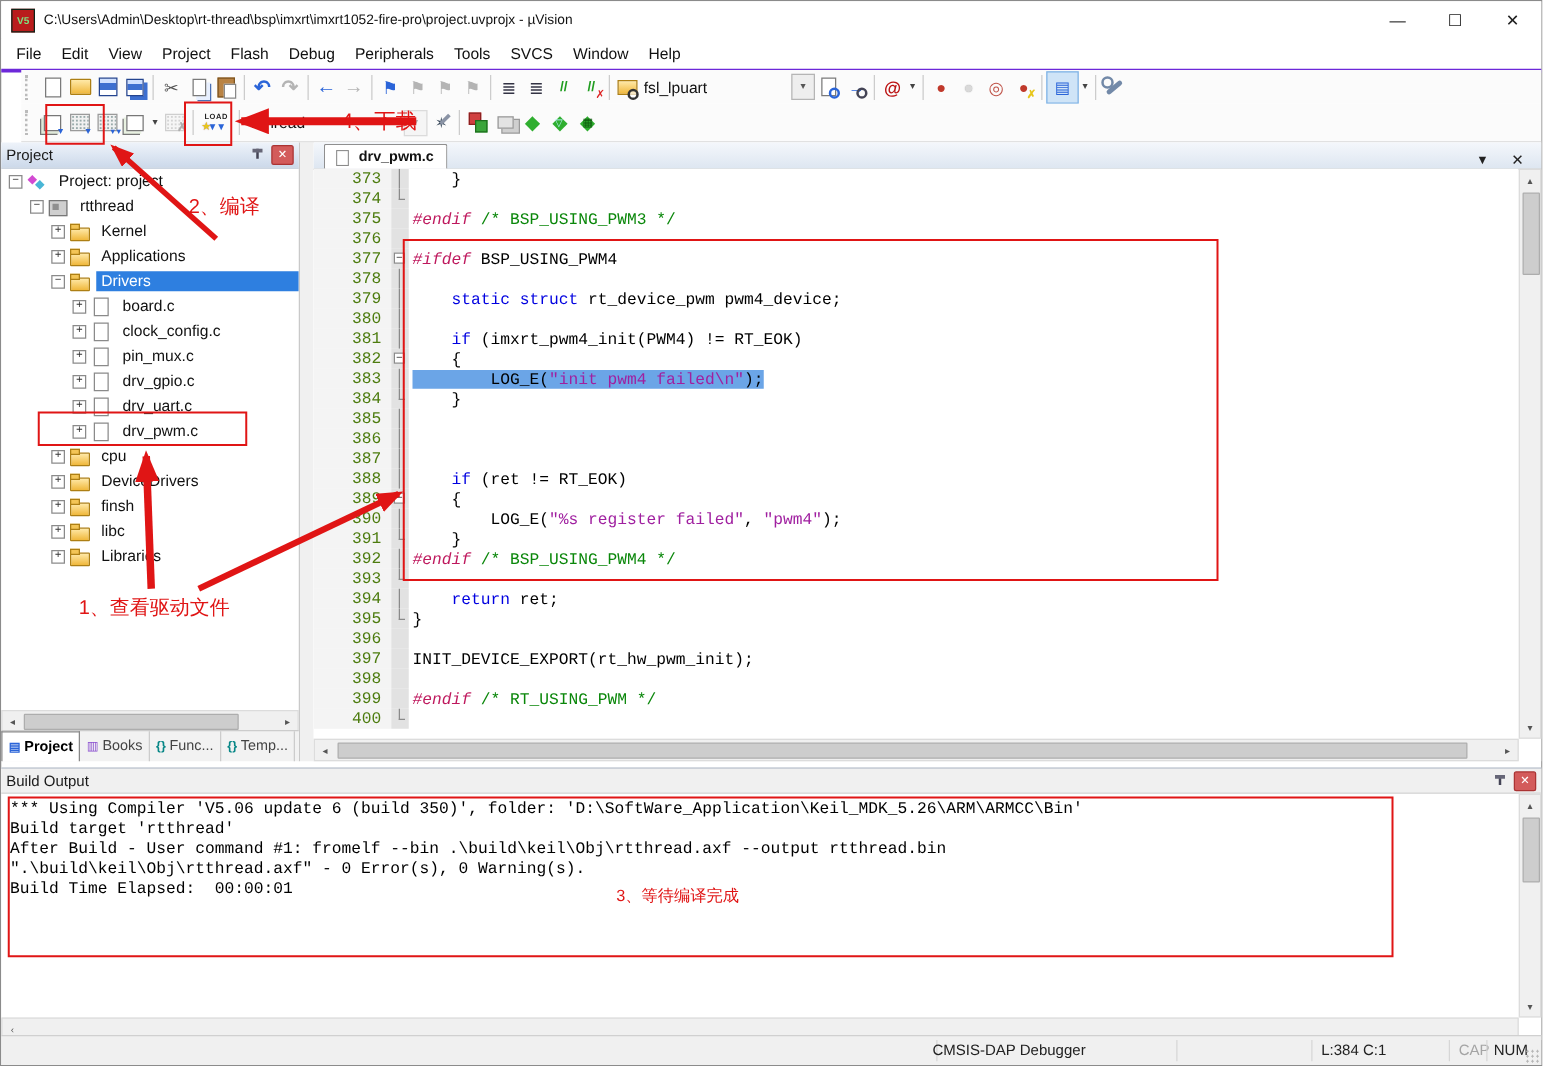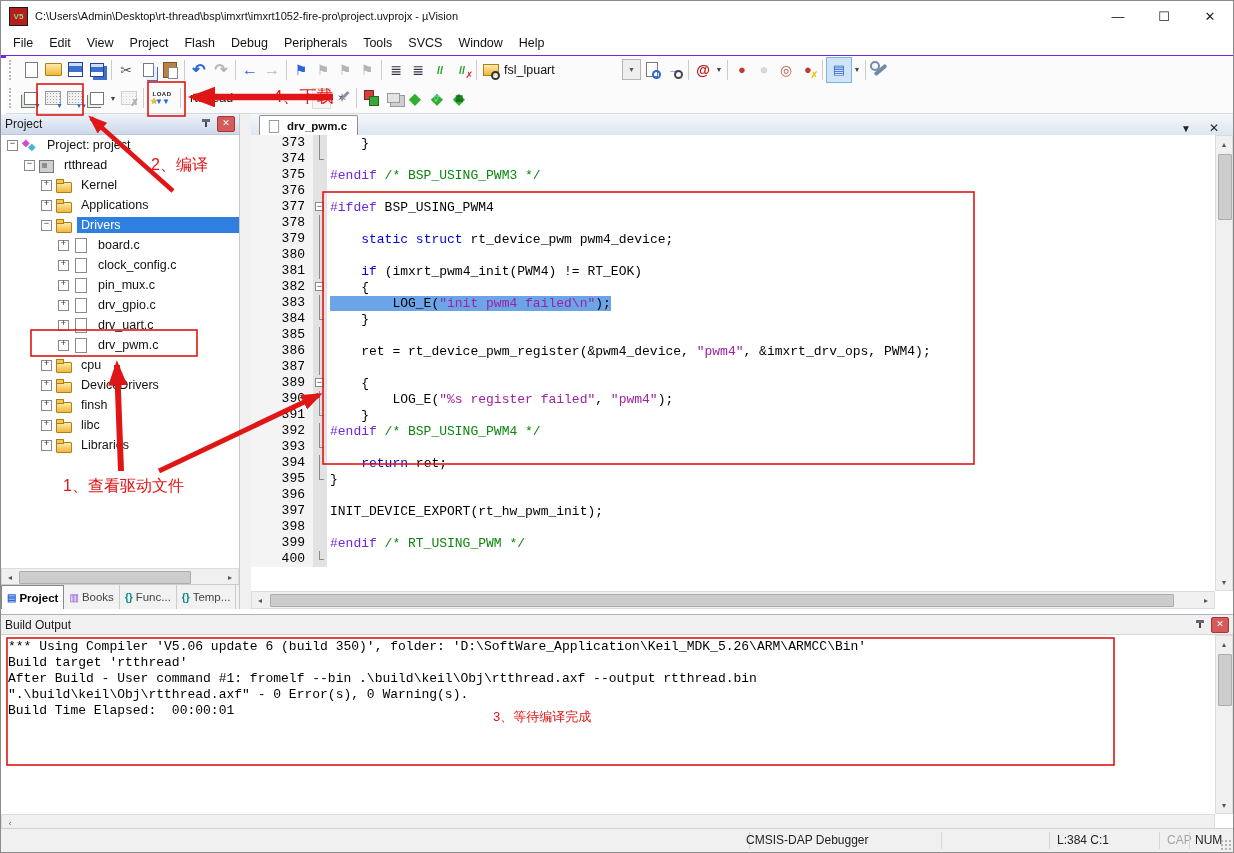--- a/index.html
+++ b/index.html
@@ -12,21 +12,21 @@
            font-size:8px;font-weight:bold;display:flex;align-items:center;justify-content:center;}
   .title-text{font-size:11px;color:#111;}
   .winbtns{margin-left:auto;display:flex;height:100%;}
   .winbtn{width:46px;height:100%;display:flex;align-items:center;justify-content:center;font-size:13px;color:#222;}
 
   
   .menubar{position:absolute;left:0;top:30px;right:0;height:24px;background:#fff;display:flex;align-items:center;padding-left:4px;border-bottom:3px solid #6d28d9;}
   .menu-item{font-size:12.5px;color:#111;padding:3px 8px;}
 
   
-  .toolbar{position:absolute;left:5px;right:0;background:#fbfbfb;display:flex;align-items:center;}
+  .toolbar{position:absolute;left:16px;right:0;background:#fbfbfb;display:flex;align-items:center;}
   .tb1{top:55px;height:27px;}
   .tb2{top:82px;height:30px;border-bottom:1px solid #d9d9d9;}
   .thandle{width:5px;height:20px;border-left:2px dotted #bbb;margin:0 4px 0 3px;}
   .tsep{width:1px;height:20px;background:#ccc;margin:0 3px;}
   .tbi{position:relative;width:22px;height:24px;display:flex;align-items:center;justify-content:center;font-size:13px;color:#333;flex:0 0 auto;}
   .caret{width:10px;height:24px;display:flex;align-items:center;justify-content:center;font-size:7px;color:#444;}
   .dis{filter:grayscale(1);opacity:.45;}
 
   
   .i-page::before,.pgA::before{content:"";width:11px;height:14px;background:#fff;border:1px solid #7a7a7a;}
@@ -128,28 +128,28 @@
   .splitter{position:absolute;left:239px;top:113px;width:11px;bottom:243px;background:#f0f0f0;}
 
   
   .editor{position:absolute;left:250px;top:113px;right:0;bottom:243px;background:#fff;}
   .tabbar{position:absolute;left:0;top:0;right:0;height:21px;background:linear-gradient(#f4f7fb,#dde6f1);border-bottom:1px solid #9b9b9b;display:flex;align-items:flex-end;}
   .etab{height:19px;background:#fff;border:1px solid #8f8f8f;border-bottom:none;border-radius:2px 2px 0 0;display:flex;align-items:center;margin-left:8px;padding:0 10px 0 6px;font-size:11.5px;font-weight:bold;color:#111;gap:5px;}
   .etab .tico{transform:scale(.85);margin-right:0;}
   .tab-ctrl{margin-left:auto;display:flex;align-items:center;gap:18px;padding-right:14px;font-size:10px;color:#222;}
   .code-region{position:absolute;left:0;top:21px;right:18px;bottom:18px;overflow:hidden;background:#fff;}
   .cline{height:16px;display:flex;align-items:center;font-family:"Liberation Mono","DejaVu Sans Mono",monospace;font-size:13px;white-space:pre;}
-  .lnum{width:54px;flex:0 0 auto;text-align:right;padding-right:8px;color:#000000;background:#f4f4f4;height:16px;line-height:16px;}
+  .lnum{width:54px;flex:0 0 auto;text-align:right;padding-right:8px;color:#4d7c0f;background:#f4f4f4;height:16px;line-height:16px;}
   .lmargin{width:14px;flex:0 0 auto;height:16px;background:#e2e2e2;position:relative;}
   .fold-v::before{content:"";position:absolute;left:6px;top:0;bottom:0;width:1px;background:#8a8a8a;}
   .fold-e::before{content:"";position:absolute;left:6px;top:0;height:9px;width:1px;background:#8a8a8a;}
   .fold-e::after{content:"";position:absolute;left:6px;top:8px;width:5px;height:1px;background:#8a8a8a;}
   .fold-b::before{content:"−";position:absolute;left:2px;top:3px;width:9px;height:9px;border:1px solid #8a8a8a;background:#fff;font-size:9px;line-height:8px;text-align:center;color:#333;box-sizing:border-box;}
   .ltext{padding-left:3px;color:#000;}
-  .seg-k{color:#0000e0;} .seg-p{color:#6d28d9;} .seg-c{color:#0a870a;} .seg-s{color:#a020a0;} .seg-t{color:#000;}
+  .seg-k{color:#0000e0;} .seg-p{color:#be185d;font-style:italic;} .seg-c{color:#0a870a;} .seg-s{color:#a020a0;} .seg-t{color:#000;}
   .hl{background:#6ba5e7;}
   .ed-vscroll{right:0;top:21px;width:18px;bottom:18px;}
   .ed-hscroll{left:0;right:18px;bottom:0;height:18px;}
 
   
   .build-output{position:absolute;left:0;right:0;top:613px;height:217px;border-top:1px solid #aab4c2;background:#fff;}
   .bo-hdr{position:absolute;left:0;top:0;right:0;height:19px;background:#f0f0f0;border-bottom:1px solid #d5d5d5;display:flex;align-items:center;padding:0 4px;}
   .bo-hdr .ttl{font-size:12px;color:#1a1a1a;flex:1;}
   .bo-body{position:absolute;left:0;top:20px;right:18px;bottom:18px;overflow:hidden;padding:4px 0 0 7px;}
   .boline{font-family:"Liberation Mono","DejaVu Sans Mono",monospace;font-size:13px;height:16px;line-height:16px;white-space:pre;color:#000;}
@@ -410,22 +410,23 @@
         <div class="cline"><span class="lnum">376</span><span class="lmargin"></span><span class="ltext"></span></div>
         <div class="cline"><span class="lnum">377</span><span class="lmargin fold-b"></span><span class="ltext"><span class="seg-p">#ifdef </span><span class="seg-t">BSP_USING_PWM4</span></span></div>
         <div class="cline"><span class="lnum">378</span><span class="lmargin fold-v"></span><span class="ltext"></span></div>
         <div class="cline"><span class="lnum">379</span><span class="lmargin fold-v"></span><span class="ltext"><span class="seg-t">    </span><span class="seg-k">static</span><span class="seg-t"> </span><span class="seg-k">struct</span><span class="seg-t"> rt_device_pwm pwm4_device;</span></span></div>
         <div class="cline"><span class="lnum">380</span><span class="lmargin fold-v"></span><span class="ltext"></span></div>
         <div class="cline"><span class="lnum">381</span><span class="lmargin fold-v"></span><span class="ltext"><span class="seg-t">    </span><span class="seg-k">if</span><span class="seg-t"> (imxrt_pwm4_init(PWM4) != RT_EOK)</span></span></div>
         <div class="cline"><span class="lnum">382</span><span class="lmargin fold-b"></span><span class="ltext"><span class="seg-t">    {</span></span></div>
         <div class="cline"><span class="lnum">383</span><span class="lmargin fold-v"></span><span class="ltext"><span class="hl"><span class="seg-t">        LOG_E(</span><span class="seg-s">"init pwm4 failed\n"</span><span class="seg-t">);</span></span></span></div>
         <div class="cline"><span class="lnum">384</span><span class="lmargin fold-e"></span><span class="ltext"><span class="seg-t">    }</span></span></div>
         <div class="cline"><span class="lnum">385</span><span class="lmargin fold-v"></span><span class="ltext"></span></div>
-        <div class="cline"><span class="lnum">386</span><span class="lmargin fold-v"></span><span class="ltext"><span class="seg-t">    ret = rt_device_pwm_register(&amp;pwm4_device, </span><span class="seg-s">"pwm4"</span><span class="seg-t">, &amp;imxrt_drv_ops, PWM4);</span></span></div>
+        <div class="cline"><span class="lnum">386</span><span class="lmargin fold-v"></span></div>
         <div class="cline"><span class="lnum">387</span><span class="lmargin fold-v"></span><span class="ltext"></span></div>
+        <div class="cline"><span class="lnum">388</span><span class="lmargin fold-v"></span><span class="ltext"><span class="seg-t">    </span><span class="seg-k">if</span><span class="seg-t"> (ret != RT_EOK)</span></span></div>
         <div class="cline"><span class="lnum">389</span><span class="lmargin fold-b"></span><span class="ltext"><span class="seg-t">    {</span></span></div>
         <div class="cline"><span class="lnum">390</span><span class="lmargin fold-v"></span><span class="ltext"><span class="seg-t">        LOG_E(</span><span class="seg-s">"%s register failed"</span><span class="seg-t">, </span><span class="seg-s">"pwm4"</span><span class="seg-t">);</span></span></div>
         <div class="cline"><span class="lnum">391</span><span class="lmargin fold-e"></span><span class="ltext"><span class="seg-t">    }</span></span></div>
         <div class="cline"><span class="lnum">392</span><span class="lmargin fold-v"></span><span class="ltext"><span class="seg-p">#endif </span><span class="seg-c">/* BSP_USING_PWM4 */</span></span></div>
         <div class="cline"><span class="lnum">393</span><span class="lmargin fold-e"></span><span class="ltext"></span></div>
         <div class="cline"><span class="lnum">394</span><span class="lmargin fold-v"></span><span class="ltext"><span class="seg-t">    </span><span class="seg-k">return</span><span class="seg-t"> ret;</span></span></div>
         <div class="cline"><span class="lnum">395</span><span class="lmargin fold-e"></span><span class="ltext"><span class="seg-t">}</span></span></div>
         <div class="cline"><span class="lnum">396</span><span class="lmargin"></span><span class="ltext"></span></div>
         <div class="cline"><span class="lnum">397</span><span class="lmargin"></span><span class="ltext"><span class="seg-t">INIT_DEVICE_EXPORT(rt_hw_pwm_init);</span></span></div>
         <div class="cline"><span class="lnum">398</span><span class="lmargin"></span><span class="ltext"></span></div>

